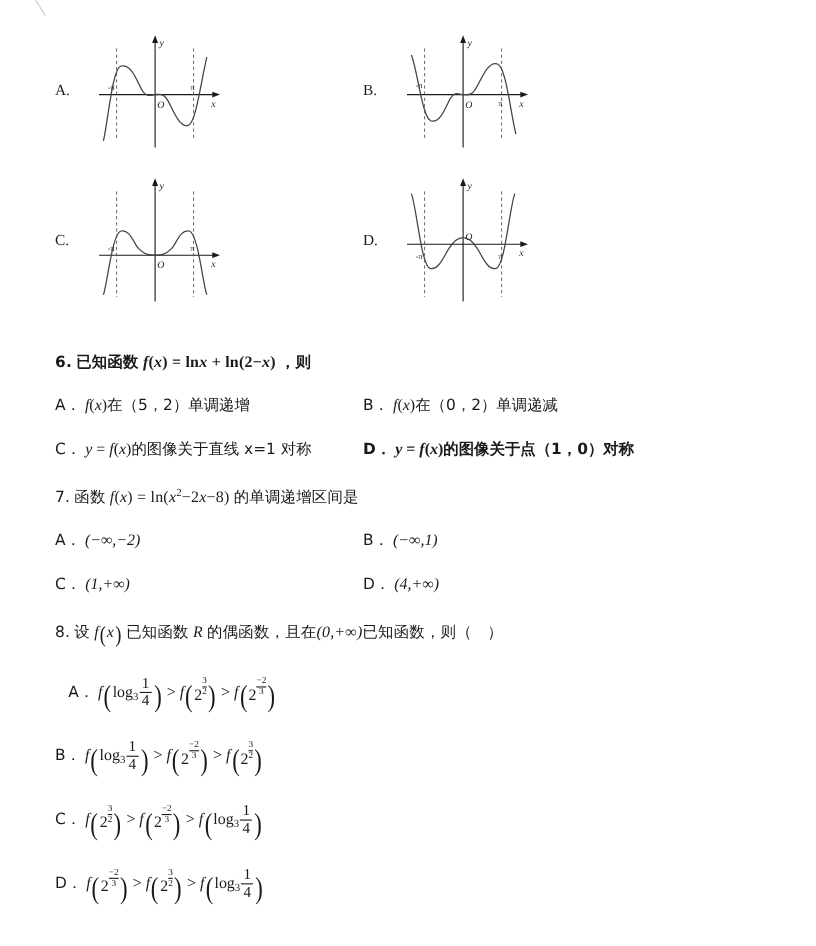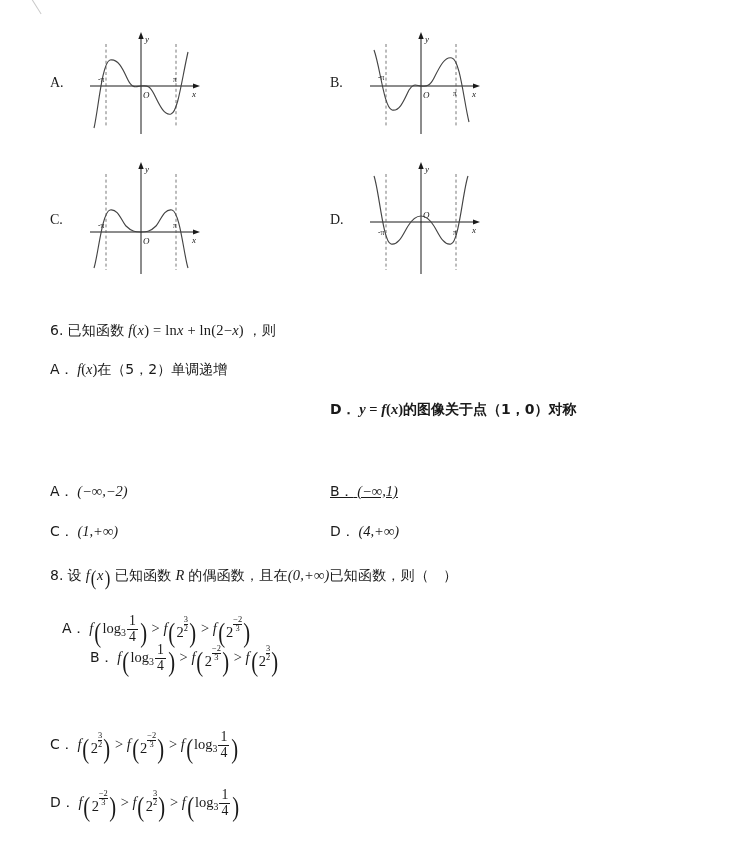--- a/index.html
+++ b/index.html
@@ -195,49 +195,67 @@
         <path d="M18,16 C23,30 27,82 35,84 C43,86 48,72 52,66 C57,58 61,56 65,56 C69,56 73,58 78,66 C82,72 87,86 95,84 C103,82 107,30 112,16" fill="none" stroke="#444" stroke-width="1.15"></path>
         <text x="69" y="12" font-family="Liberation Serif, serif" font-style="italic" font-size="9" fill="#1a1a1a">y</text>
         <text x="116" y="73" font-family="Liberation Serif, serif" font-style="italic" font-size="9" fill="#1a1a1a">x</text>
         <text x="67" y="58" font-family="Liberation Serif, serif" font-style="italic" font-size="9" fill="#1a1a1a">O</text>
         <text x="22" y="75" font-family="Liberation Serif, serif" font-size="7.5" fill="#1a1a1a">-π</text>
         <text x="97" y="75" font-family="Liberation Serif, serif" font-size="7.5" fill="#1a1a1a">π</text>
       </svg>
     </div>
   </div>
 
-  <div class="q" style="left:50px; top:320px;">
+  <div class="q" style="left:50px; top:320px;font-weight:bold;">
     <span class="cn">6.</span>
     <span class="cn">已知函数</span>
     <span class="mi">f</span><span class="mn">(</span><span class="mi">x</span><span class="mn">)</span>
     <span class="mn">=</span>
     <span class="mn">ln</span><span class="mi">x</span>
     <span class="mn">+</span>
     <span class="mn">ln</span><span class="mn">(</span><span class="mn">2</span><span class="mn">−</span><span class="mi">x</span><span class="mn">)</span>
     <span class="cn">，则</span>
   </div>
 
   <div class="choice" style="left:50px; top:359px;">
     <span class="cn">A．</span>
     <span class="mi">f</span><span class="mn">(</span><span class="mi">x</span><span class="mn">)</span><span class="cn">在（5，2）单调递增</span>
   </div>
-
+  <div class="choice" style="left:330px; top:359px;">
+    <span class="cn">B．</span>
+    <span class="mi">f</span><span class="mn">(</span><span class="mi">x</span><span class="mn">)</span><span class="cn">在（0，2）单调递减</span>
+  </div>
+
+  <div class="choice" style="left:50px; top:399px;">
+    <span class="cn">C．</span>
+    <span class="mi">y</span>
+    <span class="mn">=</span>
+    <span class="mi">f</span><span class="mn">(</span><span class="mi">x</span><span class="mn">)</span><span class="cn">的图像关于直线 x=1 对称</span>
+  </div>
   <div class="choice" style="left:330px; top:399px;font-weight:bold;">
     <span class="cn">D．</span>
     <span class="mi">y</span>
     <span class="mn">=</span>
     <span class="mi">f</span><span class="mn">(</span><span class="mi">x</span><span class="mn">)</span><span class="cn">的图像关于点（1，0）对称</span>
   </div>
 
+  <div class="q" style="left:50px; top:442px;">
+    <span class="cn">7.</span>
+    <span class="cn">函数</span>
+    <span class="mi">f</span><span class="mn">(</span><span class="mi">x</span><span class="mn">)</span>
+    <span class="mn">=</span>
+    <span class="mn">ln</span><span class="mn">(</span><span class="mi">x</span><span class="sup mn">2</span><span class="mn">−2</span><span class="mi">x</span><span class="mn">−8)</span>
+    <span class="cn">的单调递增区间是</span>
+  </div>
 
   <div class="choice" style="left:50px; top:481px;">
     <span class="cn">A．</span>
     <span class="mi">(−∞,−2)</span>
   </div>
-  <div class="choice" style="left:330px; top:481px;text-decoration:underline;">
+  <div class="choice" style="left:330px; top:481px;">
     <span class="cn">B．</span>
     <span class="mi">(−∞,1)</span>
   </div>
   <div class="choice" style="left:50px; top:521px;">
     <span class="cn">C．</span>
     <span class="mi">(1,+∞)</span>
   </div>
   <div class="choice" style="left:330px; top:521px;">
     <span class="cn">D．</span>
     <span class="mi">(4,+∞)</span>
@@ -254,21 +272,21 @@
 
   <div class="choice" style="left:50px; top:615px;margin-left:12px;">
     <span class="cn">A．</span>
     <span class="mi">f</span><span class="bigparen">(</span><span class="inner-expr"><span class="mn">log</span><span class="sub mn">3</span><span class="frac"><span class="num">1</span><span class="den">4</span></span></span><span class="bigparen">)</span>
     <span class="mn">&gt;</span>
     <span class="mi">f</span><span class="bigparen">(</span><span class="inner-expr"><span class="mn">2</span><span class="supfrac"><span class="num">3</span><span class="den">2</span></span></span><span class="bigparen">)</span>
     <span class="mn">&gt;</span>
     <span class="mi">f</span><span class="bigparen">(</span><span class="inner-expr"><span class="mn">2</span><span class="supfrac"><span class="num">−2</span><span class="den">3</span></span></span><span class="bigparen">)</span>
   </div>
 
-  <div class="choice" style="left:50px; top:644px;margin-left:40px;">
+  <div class="choice" style="left:50px; top:673px;">
     <span class="cn">B．</span>
     <span class="mi">f</span><span class="bigparen">(</span><span class="inner-expr"><span class="mn">log</span><span class="sub mn">3</span><span class="frac"><span class="num">1</span><span class="den">4</span></span></span><span class="bigparen">)</span>
     <span class="mn">&gt;</span>
     <span class="mi">f</span><span class="bigparen">(</span><span class="inner-expr"><span class="mn">2</span><span class="supfrac"><span class="num">−2</span><span class="den">3</span></span></span><span class="bigparen">)</span>
     <span class="mn">&gt;</span>
     <span class="mi">f</span><span class="bigparen">(</span><span class="inner-expr"><span class="mn">2</span><span class="supfrac"><span class="num">3</span><span class="den">2</span></span></span><span class="bigparen">)</span>
   </div>
 
   <div class="choice" style="left:50px; top:731px;">
     <span class="cn">C．</span>

